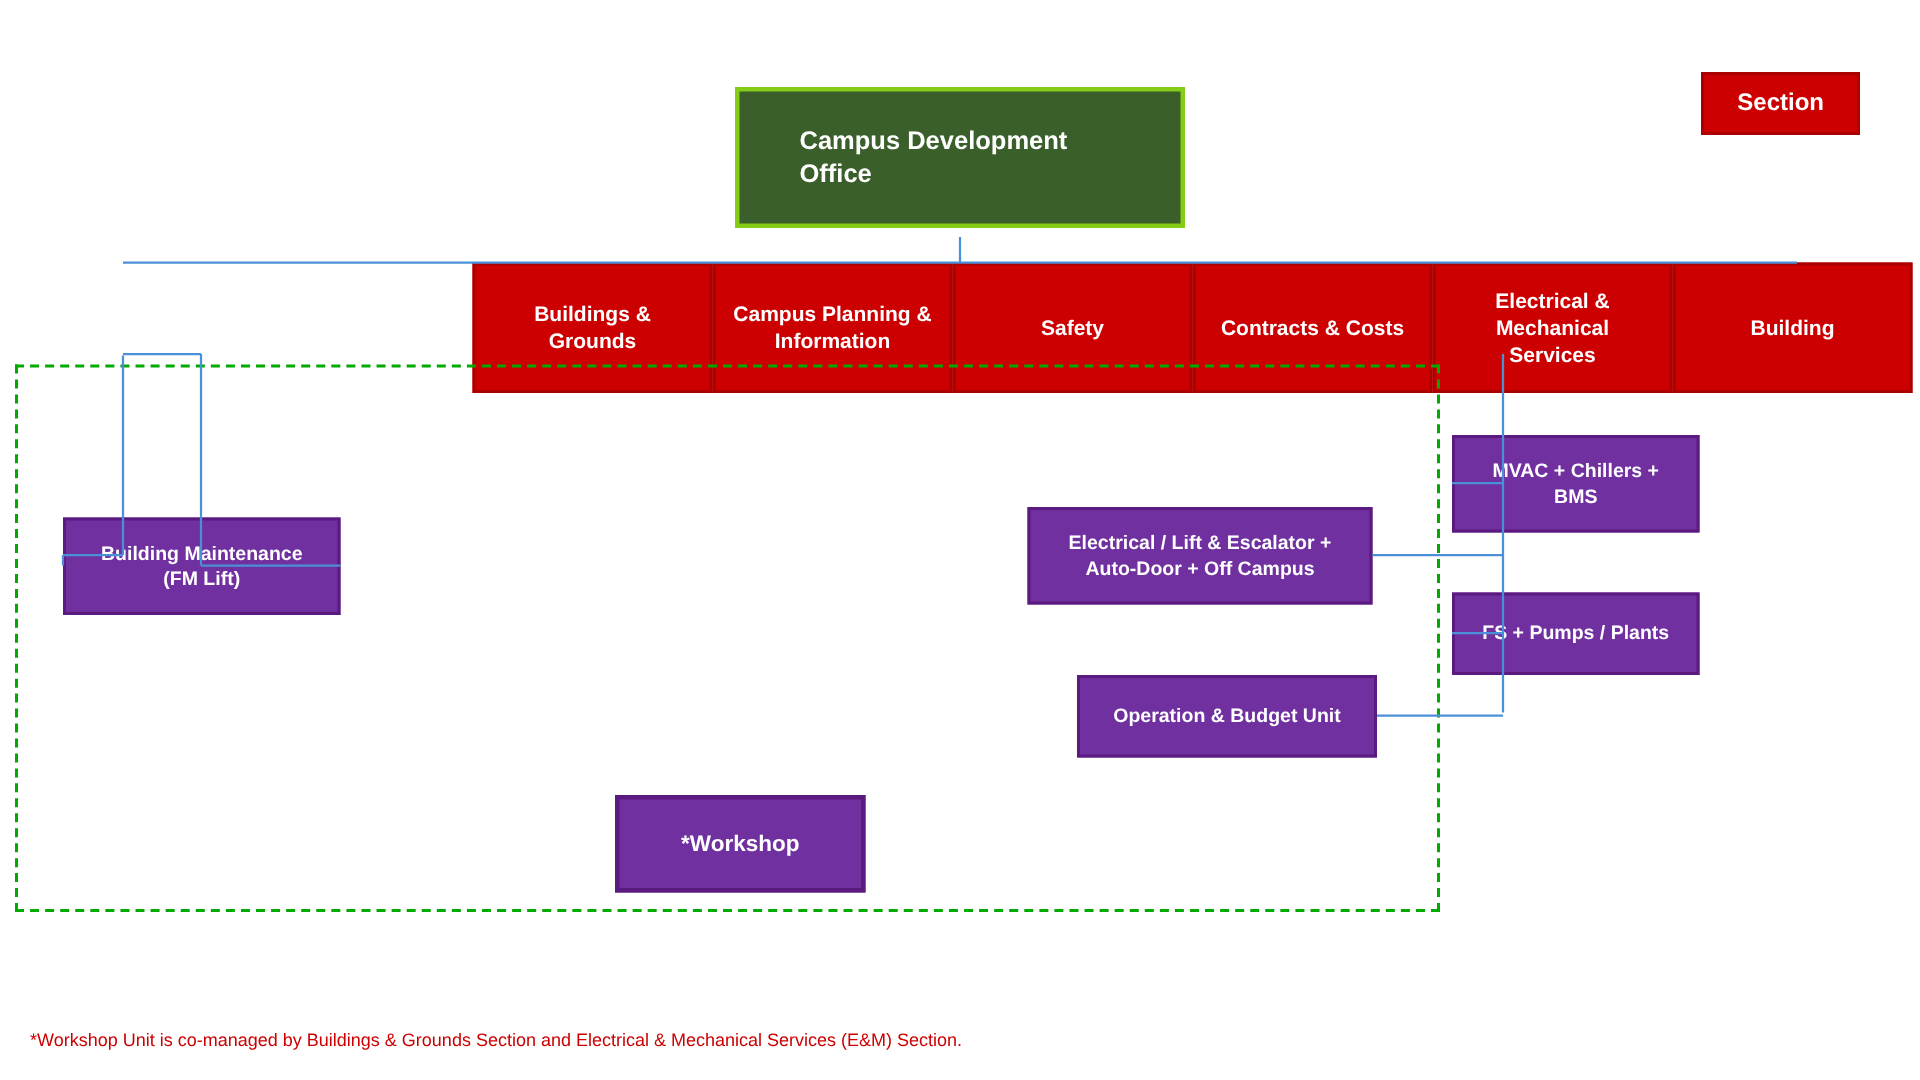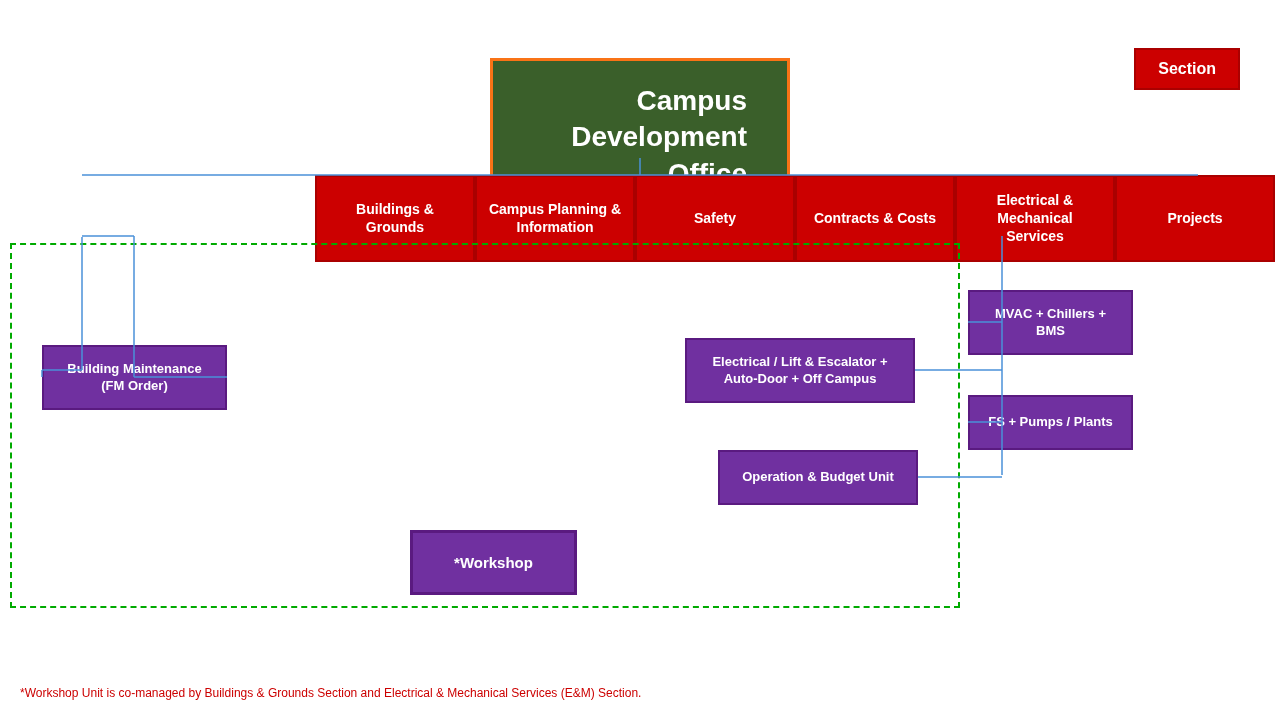--- a/index.html
+++ b/index.html
@@ -45,24 +45,24 @@
       top: 58px;
       left: 50%;
       transform: translateX(-50%);
       display: flex;
       justify-content: center;
     }
     .root-box {
       background: #3a5f2a;
       color: #fff;
       font-weight: bold;
-      font-size: 28px;
-      text-align: right;
+      font-size: 17px;
+      text-align: left;
       padding: 22px 40px;
-      border: 3px solid #f97316;
+      border: 3px solid #84cc16;
       width: 300px;
       line-height: 1.3;
     }
 
     
     .connectors {
       position: absolute;
       top: 0;
       left: 0;
       width: 1280px;
@@ -200,26 +200,26 @@
 <div class="root-container">
   <div class="root-box">Campus Development Office</div>
 </div>
 
 <div class="sections-row">
   <div class="section-box">Buildings  &amp;  Grounds</div>
   <div class="section-box">Campus Planning &amp; Information</div>
   <div class="section-box">Safety</div>
   <div class="section-box">Contracts &amp; Costs</div>
   <div class="section-box">Electrical  &amp; Mechanical Services</div>
-  <div class="section-box">Projects</div>
+  <div class="section-box">Building</div>
 </div>
 
 <div class="dashed-area"></div>
 
-<div class="unit-box unit-building-maint">Building Maintenance (FM Order)</div>
+<div class="unit-box unit-building-maint">Building Maintenance (FM Lift)</div>
 
 <div class="unit-box unit-elec-lift">Electrical / Lift  &amp; Escalator + Auto-Door + Off Campus</div>
 
 <div class="unit-box unit-operation-budget">Operation &amp; Budget Unit</div>
 
 <div class="unit-box unit-mvac">MVAC + Chillers + BMS</div>
 
 <div class="unit-box unit-fs-pumps">FS + Pumps / Plants</div>
 
 <div class="unit-workshop">*Workshop</div>

